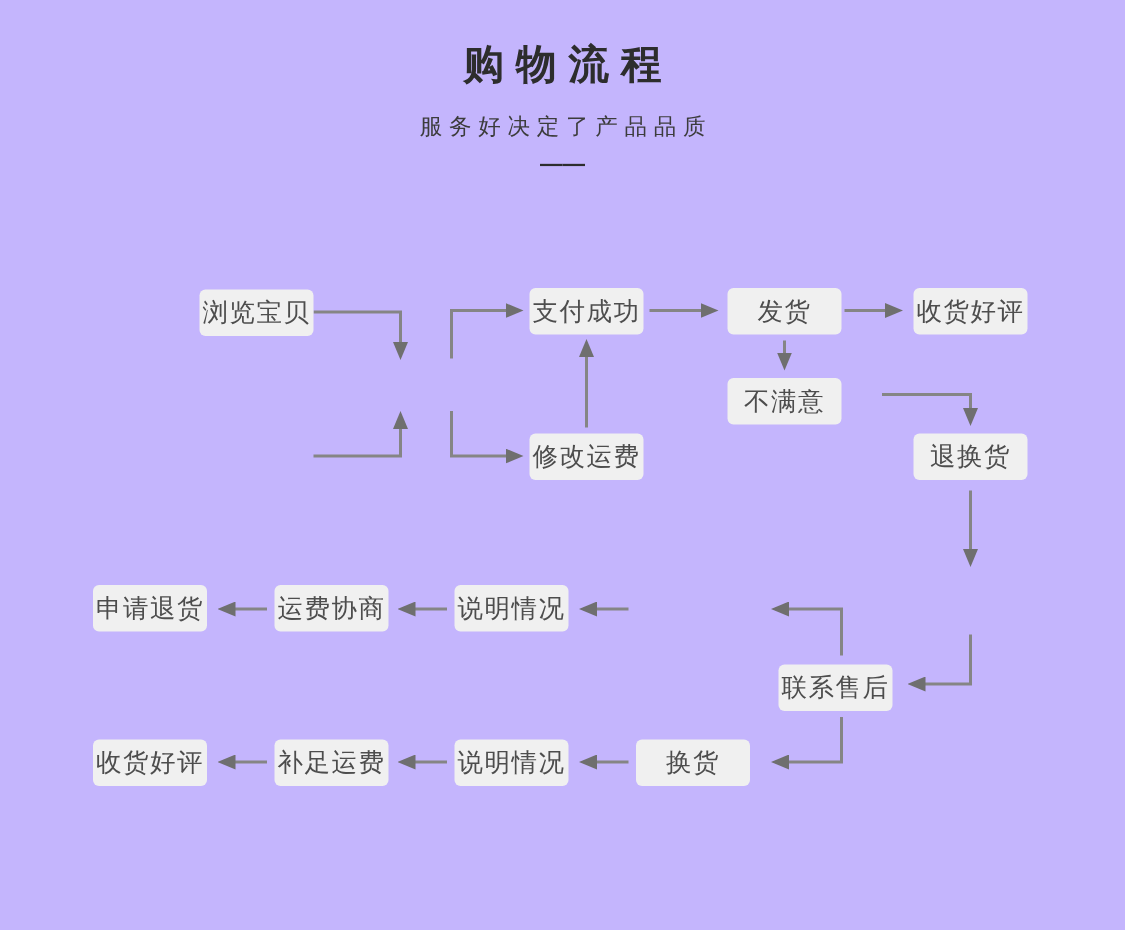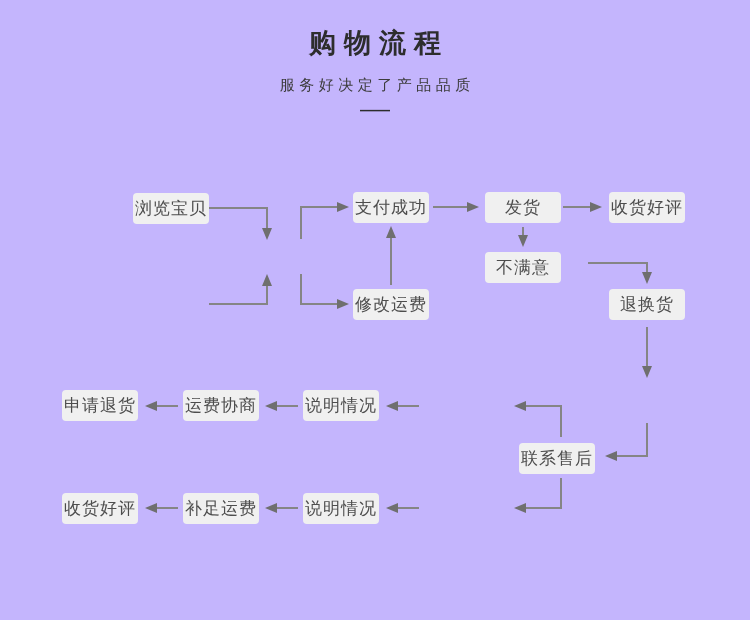--- a/index.html
+++ b/index.html
@@ -108,14 +108,15 @@
   <div class="node" style="left:485px;top:252px">不满意</div>
   <div class="node" style="left:609px;top:192px">收货好评</div>
   <div class="node" style="left:609px;top:289px">退换货</div>
   <div class="node" style="left:62px;top:390px">申请退货</div>
   <div class="node" style="left:183px;top:390px">运费协商</div>
   <div class="node" style="left:303px;top:390px">说明情况</div>
   <div class="node" style="left:519px;top:443px">联系售后</div>
   <div class="node" style="left:62px;top:493px">收货好评</div>
   <div class="node" style="left:183px;top:493px">补足运费</div>
   <div class="node" style="left:303px;top:493px">说明情况</div>
+  <div class="node" style="left:424px;top:493px">换货</div>
 
 </div>
 
 </body></html>

